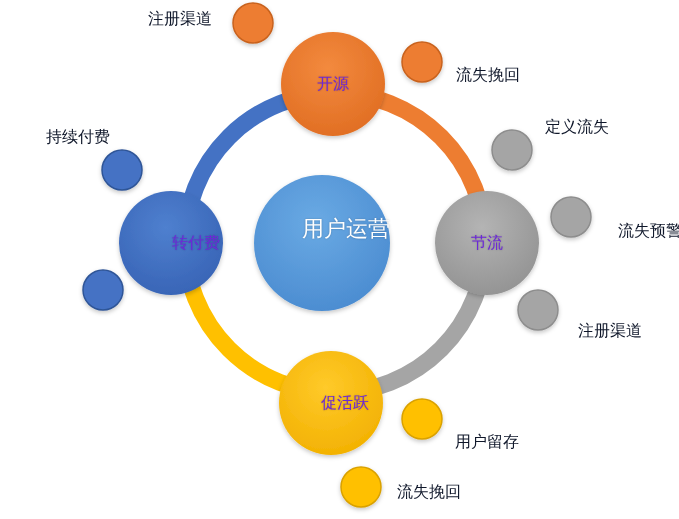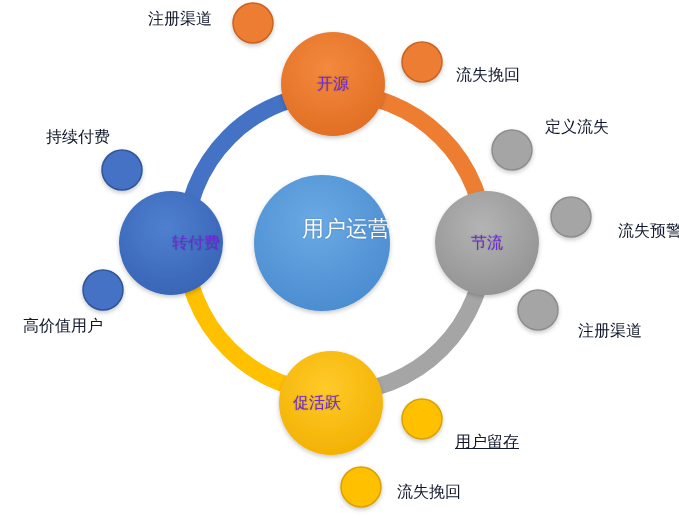--- a/index.html
+++ b/index.html
@@ -72,25 +72,24 @@
       <circle cx="422" cy="419" r="20" fill="#ffc000" stroke="#d9a100" stroke-width="1.5"></circle>
       <circle cx="361" cy="487" r="20" fill="#ffc000" stroke="#d9a100" stroke-width="1.5"></circle>
       <circle cx="122" cy="170" r="20" fill="#4472c4" stroke="#2f5597" stroke-width="1.5"></circle>
       <circle cx="103" cy="290" r="20" fill="#4472c4" stroke="#2f5597" stroke-width="1.5"></circle>
     </g>
   </svg>
 
   <div class="node-text center-text" style="left:322px; top:229px;margin-left:24px;">用户运营</div>
   <div class="node-text" style="left:333px; top:84px;">开源</div>
   <div class="node-text" style="left:487px; top:243px;">节流</div>
-  <div class="node-text" style="left:317px; top:403px;font-family:Liberation Serif, serif;">促活跃</div>
+  <div class="node-text" style="left:345px; top:403px;font-family:Liberation Serif, serif;">促活跃</div>
   <div class="node-text" style="left:171px; top:243px;margin-left:25px;">转付费</div>
 
   <div class="label" style="left:148px; top:9px;">注册渠道</div>
   <div class="label" style="left:456px; top:65px;">流失挽回</div>
   <div class="label" style="left:545px; top:117px;">定义流失</div>
   <div class="label" style="left:618px; top:221px;">流失预警</div>
   <div class="label" style="left:578px; top:321px;">注册渠道</div>
-  <div class="label" style="left:455px; top:432px;text-decoration:underline;">用户留存</div>
+  <div class="label" style="left:455px; top:432px;">用户留存</div>
   <div class="label" style="left:397px; top:482px;">流失挽回</div>
   <div class="label" style="left:46px; top:127px;">持续付费</div>
-  <div class="label" style="left:23px; top:316px;">高价值用户</div>
 </div>
 
 </body></html>

